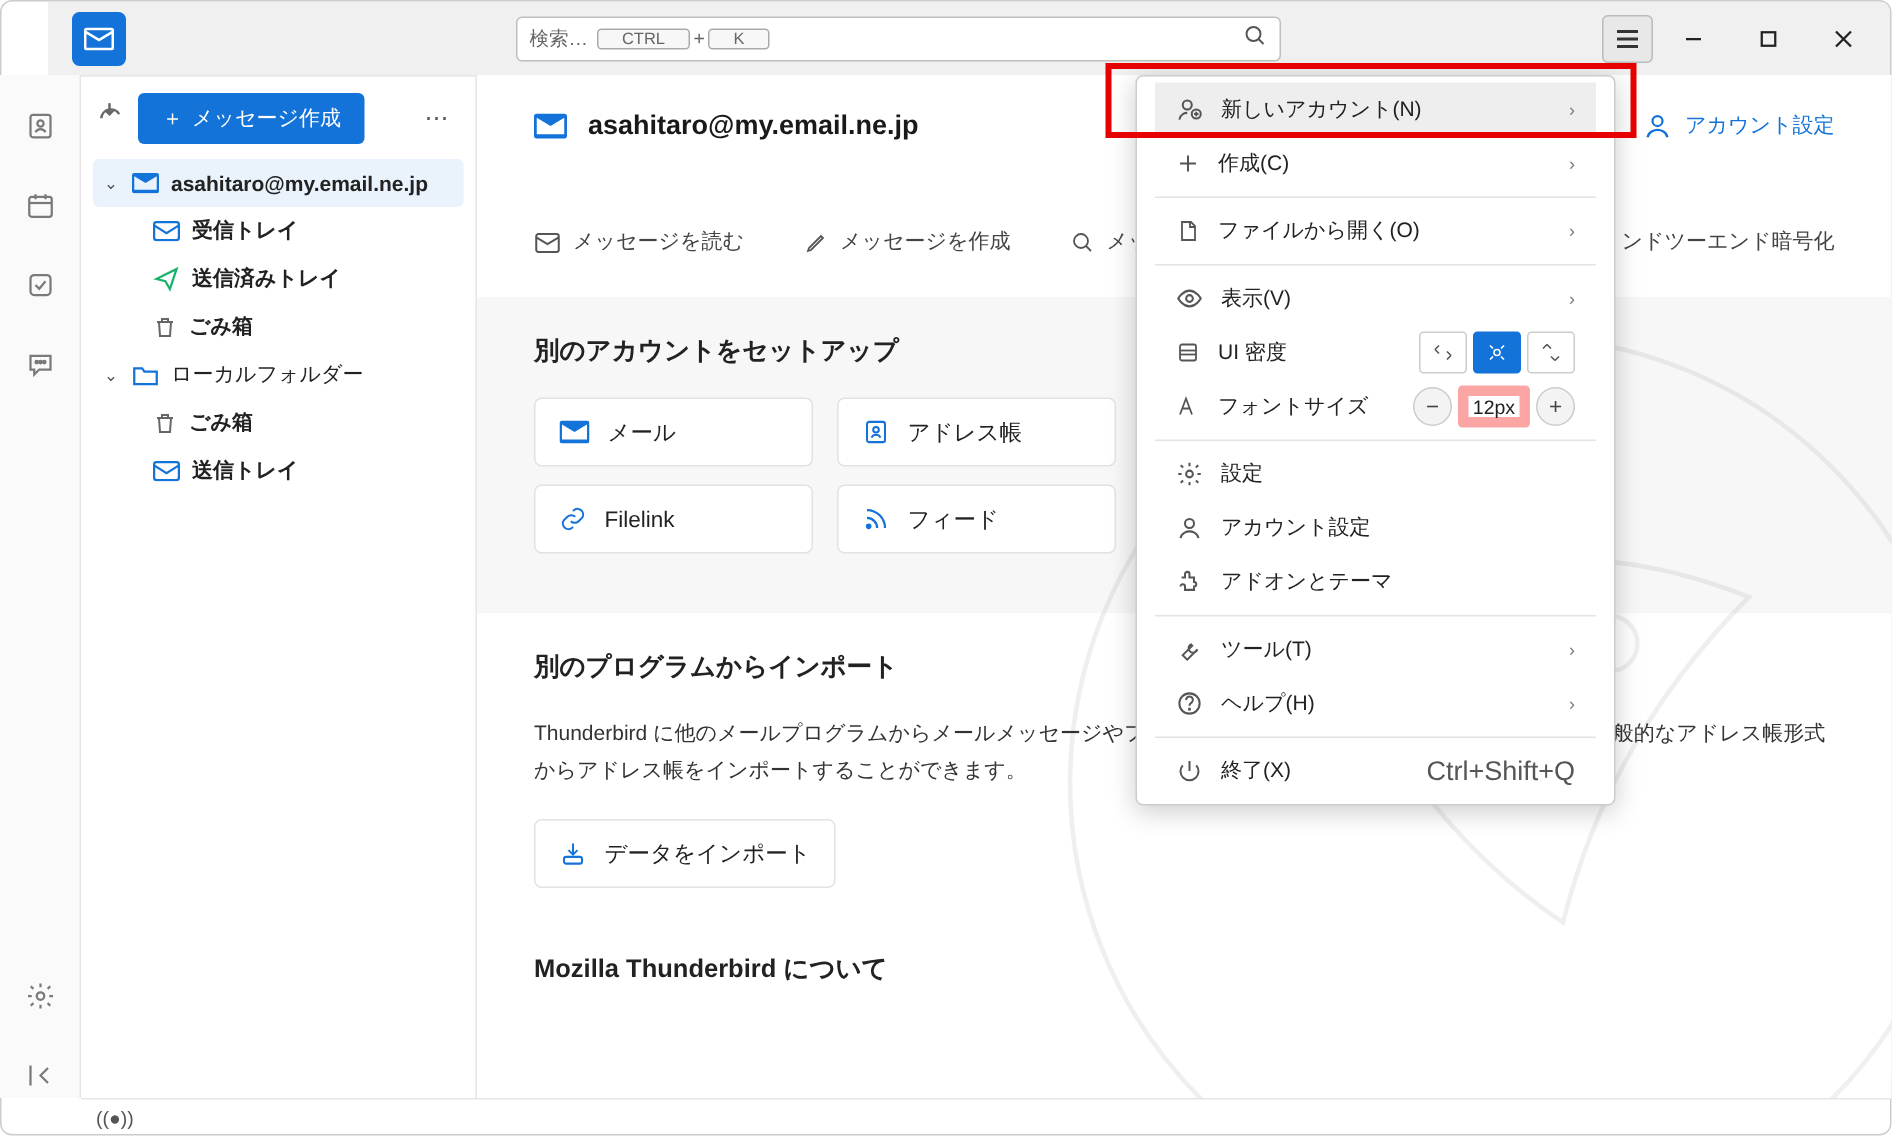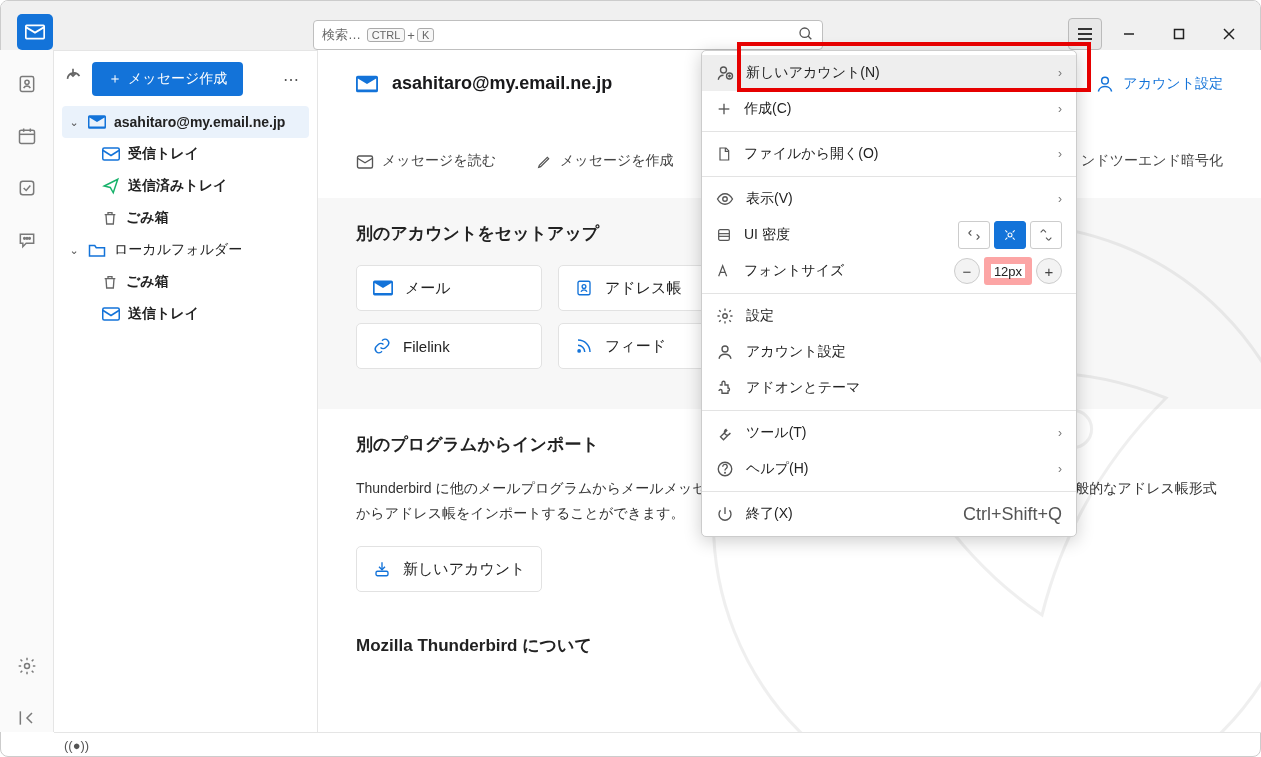--- a/index.html
+++ b/index.html
@@ -1,23 +1,23 @@
 <!DOCTYPE html>
 <html><head>
 <meta charset="utf-8">
 <style>
 * { box-sizing: border-box; margin: 0; padding: 0; font-family: "Meiryo", "Yu Gothic UI", sans-serif; }
 body { width: 1261px; height: 757px; background: #fff; overflow: hidden; border-radius: 8px; border: 1px solid #ccc; }
 
 
-.titlebar { height: 50px; display: flex; align-items: flex-end; background: #f0f0f0; border-bottom: 1px solid #e5e5e5; padding: 0 8px; }
+.titlebar { height: 50px; display: flex; align-items: center; background: #f0f0f0; border-bottom: 1px solid #e5e5e5; padding: 0 8px; margin-left: 31px; }
 .tb-icon { width: 36px; height: 36px; background: #1373d9; border-radius: 5px; display: flex; align-items: center; justify-content: center; margin-left: 8px; }
 .tb-icon svg { fill: #fff; }
 .searchbox { flex: 0 0 510px; margin-left: 260px; height: 30px; border: 1px solid #bfbfbf; border-radius: 4px; background: #fff; display: flex; align-items: center; padding: 0 8px; font-size: 13px; color: #666; }
-.kbd { display: inline-block; border: 1px solid #aaa; border-radius: 3px; padding: 0 4px; font-size: 11px; background: #f7f7f7; margin: 0 2px; }
+.kbd { display: inline-block; border: 1px solid #aaa; border-radius: 3px; padding: 0 16px; font-size: 11px; background: #f7f7f7; margin: 0 2px; }
 .searchbox .mag { margin-left: auto; }
 .tb-right { margin-left: auto; display: flex; align-items: center; gap: 4px; }
 .hamburger { width: 34px; height: 32px; border: 1px solid #bbb; border-radius: 4px; background: #e8e8e8; display: flex; align-items: center; justify-content: center; }
 .winbtn { width: 46px; height: 32px; display: flex; align-items: center; justify-content: center; }
 
 
 .leftrail { position: absolute; top: 50px; left: 0; width: 54px; bottom: 25px; background: #fafafa; border-right: 1px solid #e5e5e5; display: flex; flex-direction: column; align-items: center; padding-top: 24px; gap: 28px; }
 .leftrail .spacer { flex: 1; }
 .leftrail svg { opacity: .7; }
 
@@ -46,21 +46,21 @@
 .section h2 { font-size: 17px; font-weight: 600; color: #222; margin-bottom: 20px; }
 .cards { display: flex; gap: 16px; flex-wrap: wrap; }
 .card { width: 186px; height: 46px; background: #fff; border: 1px solid #e2e2e2; border-radius: 5px; display: flex; align-items: center; padding: 0 16px; gap: 12px; font-size: 15px; color: #222; }
 .desc { font-size: 14px; color: #333; line-height: 1.8; margin-bottom: 20px; }
 .section.white h2.about { margin-top: 10px; }
 
 .bg-eagle { position: absolute; right: -60px; bottom: -100px; width: 620px; height: 620px; opacity: .06; pointer-events: none; }
 .bg-eagle svg { width: 100%; height: 100%; }
 
 
-.menu { position: absolute; top: 50px; right: 184px; width: 376px; background: #fff; border: 1px solid #ccc; border-radius: 5px; box-shadow: 0 4px 18px rgba(0,0,0,.2); padding: 4px 0; z-index: 50; }
+.menu { position: absolute; top: 50px; right: 184px; width: 320px; background: #fff; border: 1px solid #ccc; border-radius: 5px; box-shadow: 0 4px 18px rgba(0,0,0,.2); padding: 4px 12px; z-index: 50; }
 .mi { display: flex; align-items: center; height: 36px; padding: 0 14px; font-size: 14px; color: #222; gap: 12px; position: relative; }
 .mi .arr { margin-left: auto; color: #777; font-size: 12px; }
 .mi .sc { margin-left: auto; color: #555; font-size: 18px; }
 .mi:hover, .mi.hl { background: #eee; }
 .msep { height: 1px; background: #e3e3e3; margin: 4px 0; }
 .mi .rowctrl { margin-left: auto; display: flex; align-items: center; gap: 4px; }
 .density-btn { width: 32px; height: 28px; border: 1px solid #ccc; display: flex; align-items: center; justify-content: center; background: #fff; border-radius: 3px; }
 .density-btn.active { background: #1373d9; border-color: #1373d9; }
 .density-btn.active svg * { stroke: #fff; }
 .fs-btn { width: 26px; height: 26px; border: 1px solid #ccc; border-radius: 50%; background: #f3f3f3; display: flex; align-items: center; justify-content: center; font-size: 15px; color: #444; }
@@ -308,21 +308,21 @@
 
   <div class="section white">
     <h2>別のプログラムからインポート</h2>
     <p class="desc">Thunderbird に他のメールプログラムからメールメッセージやフィード購読、設定、メッセージフィルターを、一般的なアドレス帳形式からアドレス帳をインポートすることができます。</p>
     <div class="card" style="width:auto;display:inline-flex">
       <svg width="18" height="18" viewBox="0 0 24 24" fill="none" stroke="#1373d9" stroke-width="1.8">
           <path d="M12 3v10"></path>
           <path d="M8 9l4 4 4-4"></path>
           <rect x="4" y="15" width="16" height="6" rx="2"></rect>
         </svg>
-      <span>新しいアカウント</span>
+      <span>データをインポート</span>
     </div>
     <h2 class="about" style="margin-top:42px">Mozilla Thunderbird について</h2>
   </div>
 </div>
 
 <div class="menu">
   <div class="mi hl">
     <svg width="18" height="18" viewBox="0 0 24 24" fill="none" stroke="#555" stroke-width="1.8">
         <circle cx="10" cy="8" r="4"></circle>
         <path d="M3 21c1-5 5-6 7-6"></path>

